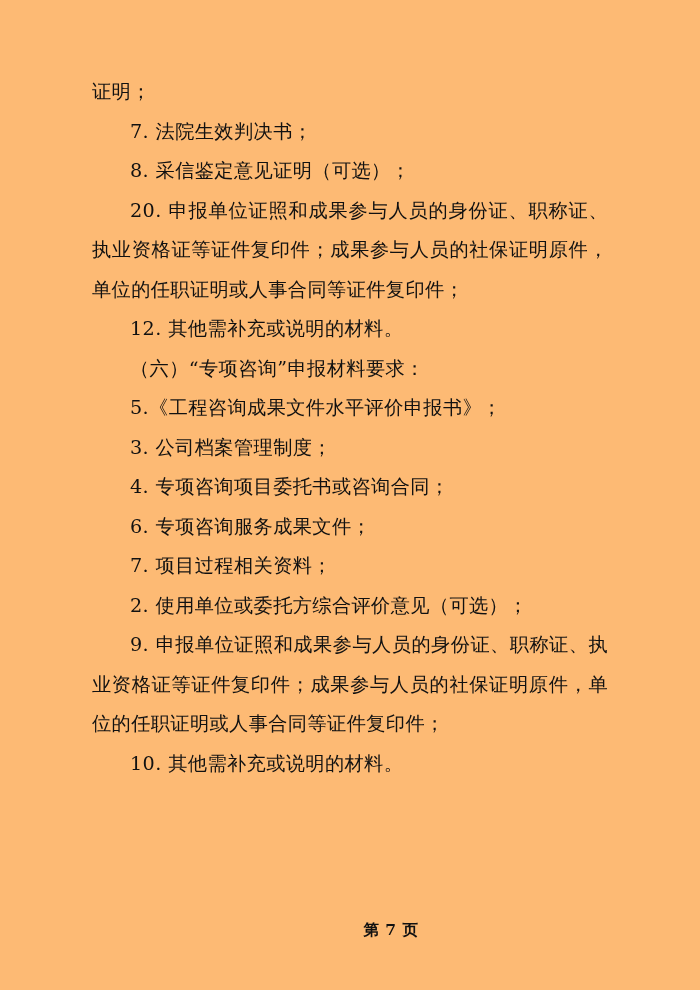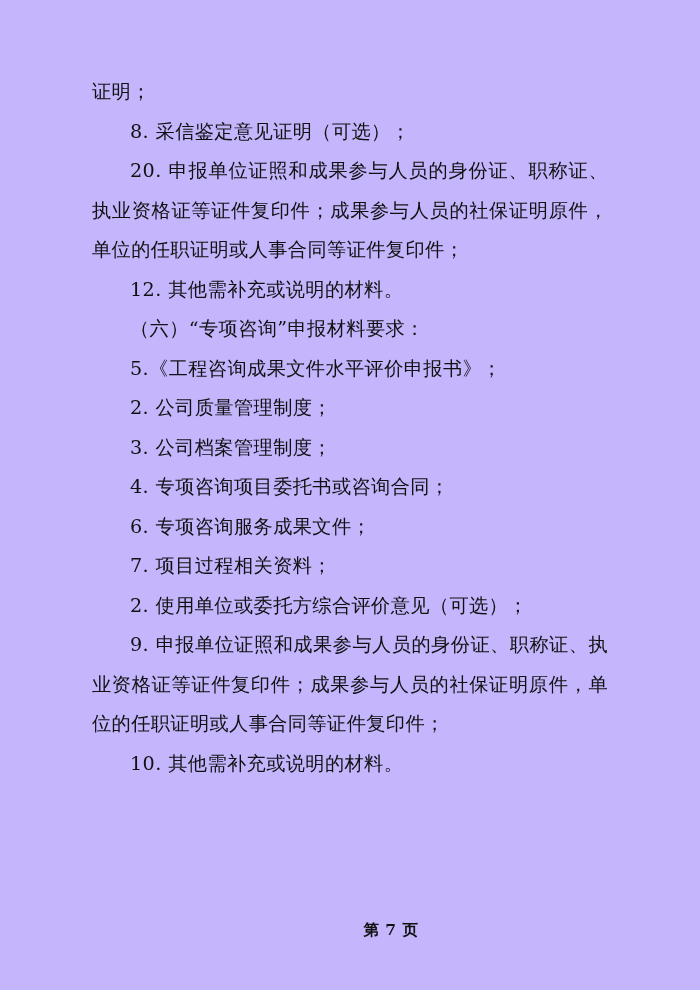--- a/index.html
+++ b/index.html
@@ -14,21 +14,21 @@
     font-family: "DejaVu Serif", "Liberation Serif", serif;
     color: #111111;
     position: relative;
   }
   .page {
     position: absolute;
     left: 0;
     top: 0;
     width: 700px;
     height: 990px;
-    background: #c4b5fd;
+    background: #fdba74;
   }
   .content {
     position: absolute;
     left: 92px;
     top: 72px;
     width: 516px;
   }
   .para {
     font-size: 19.2px;
     line-height: 39.5px;
@@ -55,26 +55,26 @@
     color: #111111;
     margin-left: 41px;
   }
 </style>
 </head>
 <body>
 
 <div class="page">
   <div class="content">
     <p class="para indent" style="text-indent:0;">证明；</p>
+    <p class="para indent">7. 法院生效判决书；</p>
     <p class="para indent">8. 采信鉴定意见证明（可选）；</p>
     <p class="para indent">20. 申报单位证照和成果参与人员的身份证、职称证、执业资格证等证件复印件；成果参与人员的社保证明原件，单位的任职证明或人事合同等证件复印件；</p>
     <p class="para indent">12. 其他需补充或说明的材料。</p>
     <p class="para indent">（六）“专项咨询”申报材料要求：</p>
     <p class="para indent">5.《工程咨询成果文件水平评价申报书》；</p>
-    <p class="para indent">2. 公司质量管理制度；</p>
     <p class="para indent">3. 公司档案管理制度；</p>
     <p class="para indent">4. 专项咨询项目委托书或咨询合同；</p>
     <p class="para indent">6. 专项咨询服务成果文件；</p>
     <p class="para indent">7. 项目过程相关资料；</p>
     <p class="para indent">2. 使用单位或委托方综合评价意见（可选）；</p>
     <p class="para indent">9. 申报单位证照和成果参与人员的身份证、职称证、执业资格证等证件复印件；成果参与人员的社保证明原件，单位的任职证明或人事合同等证件复印件；</p>
     <p class="para indent">10. 其他需补充或说明的材料。</p>
   </div>
   <div class="footer">第 7 页</div>
 </div>

